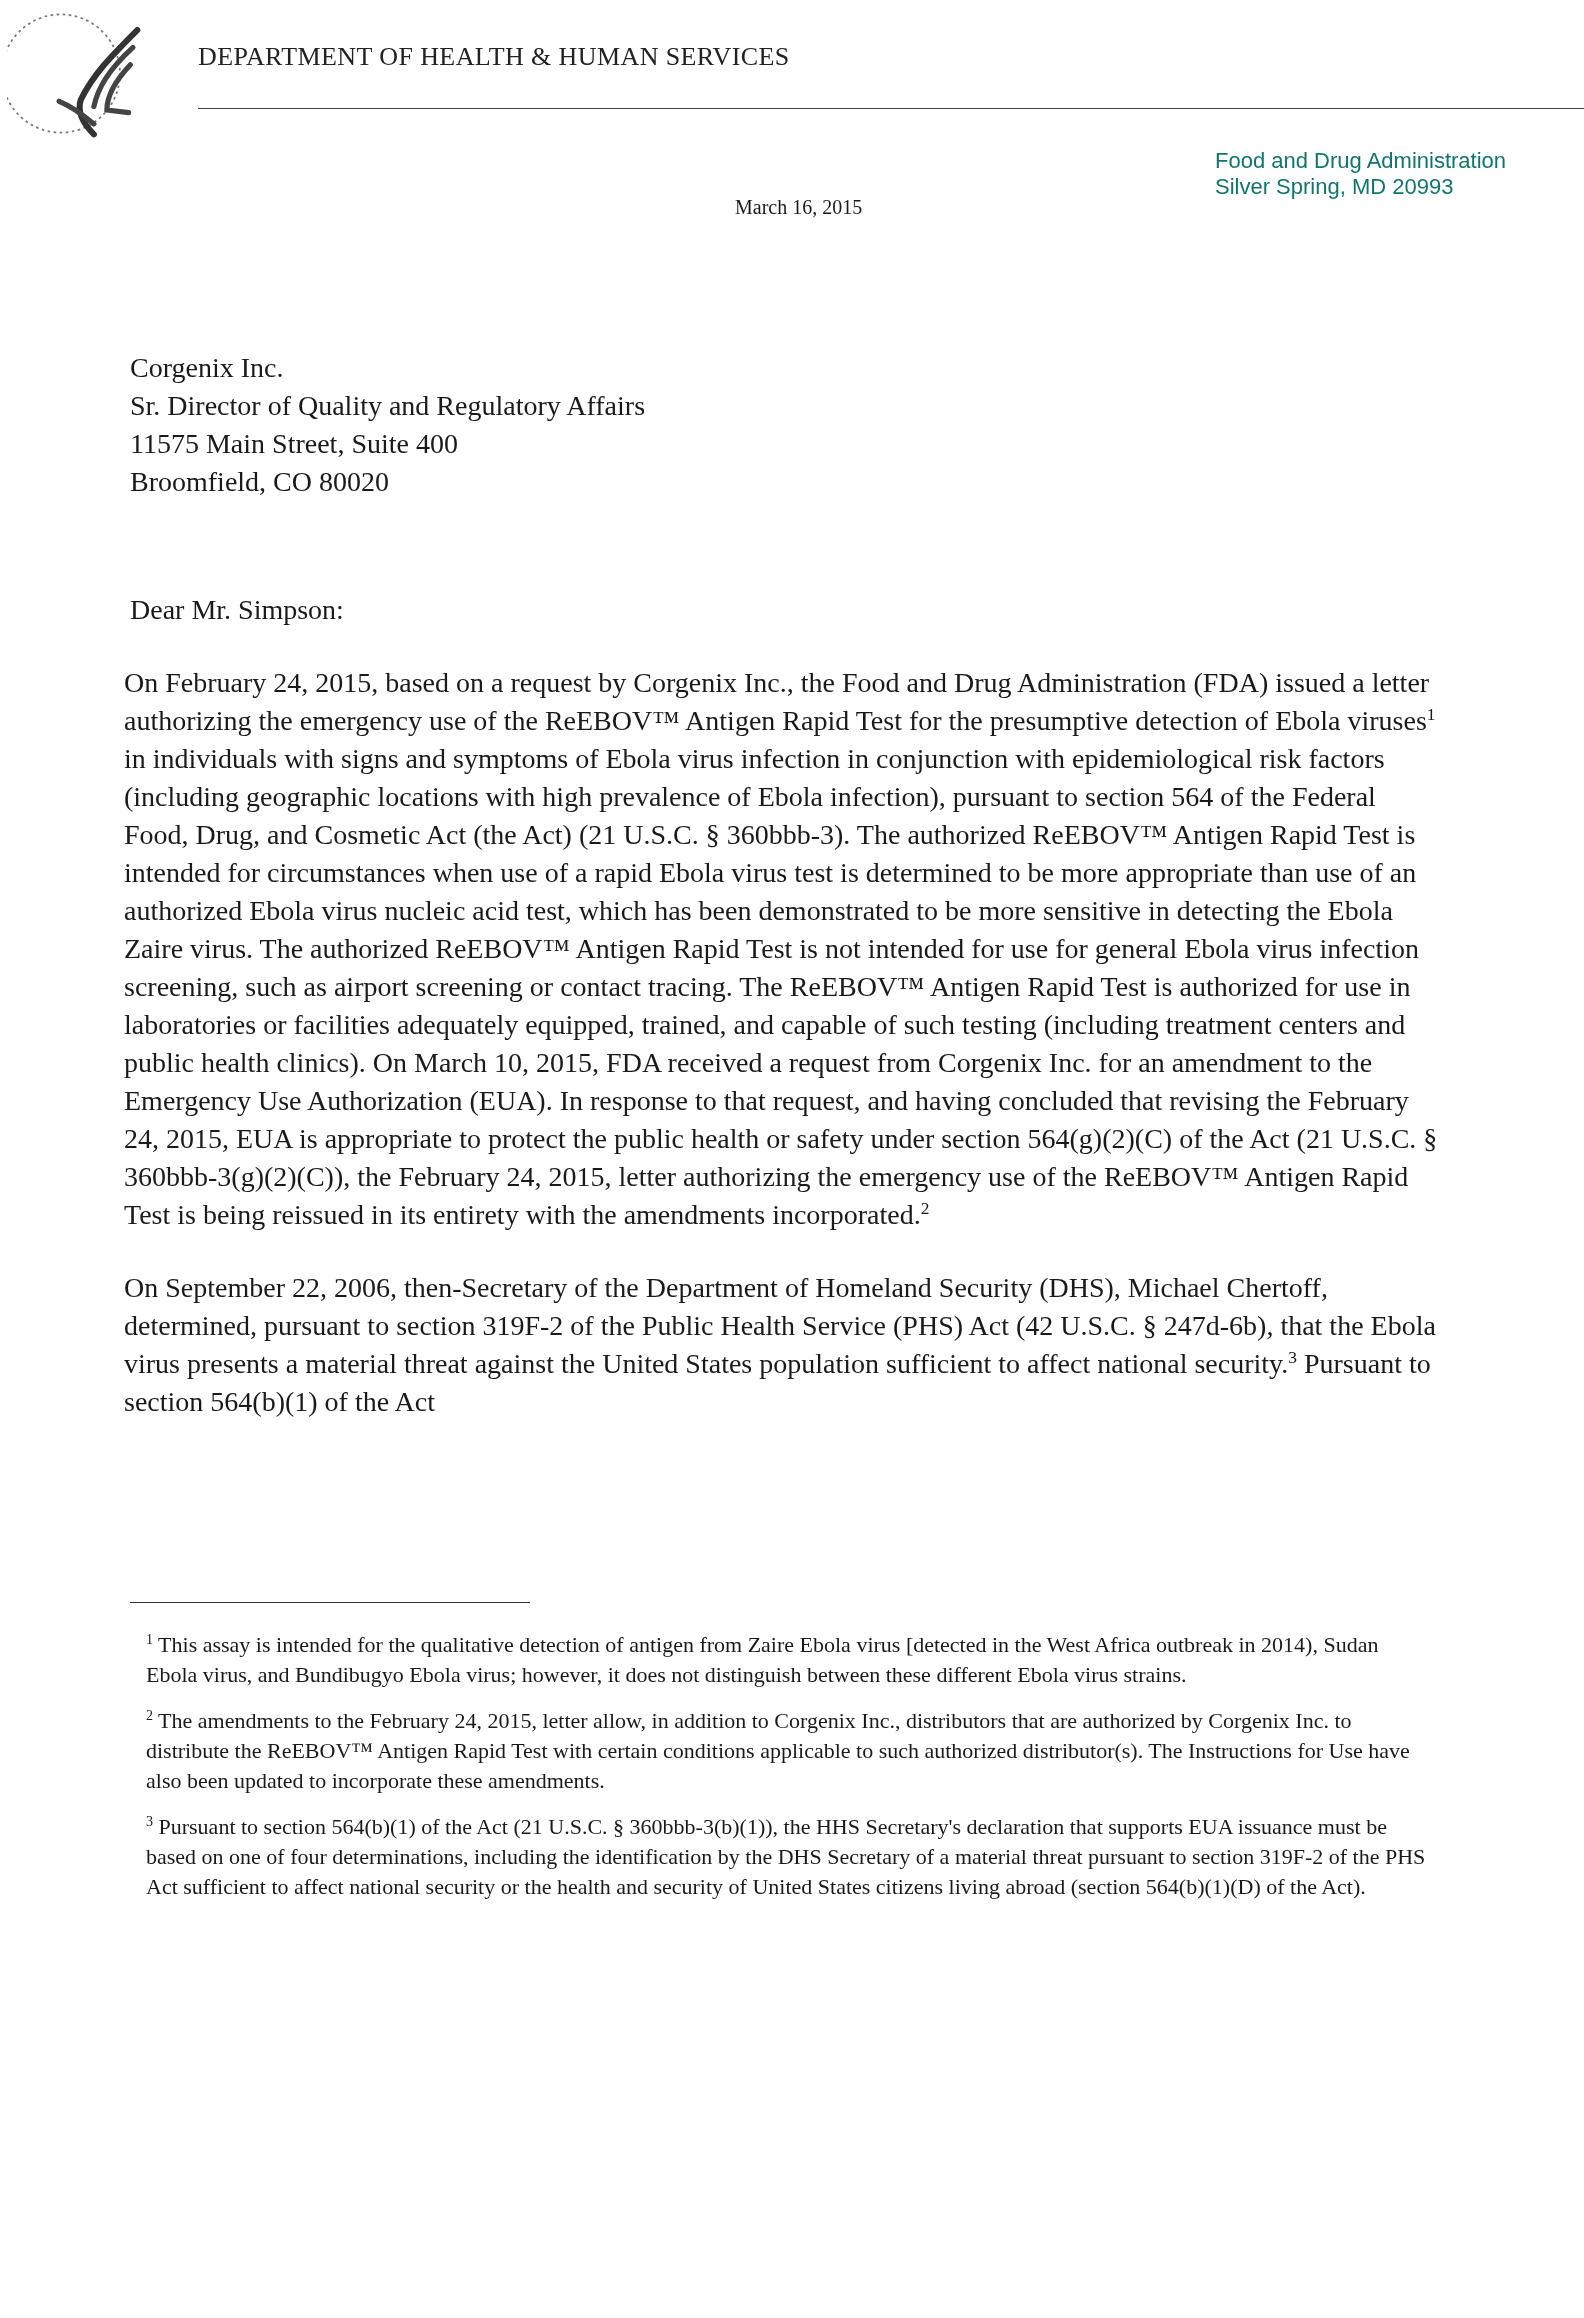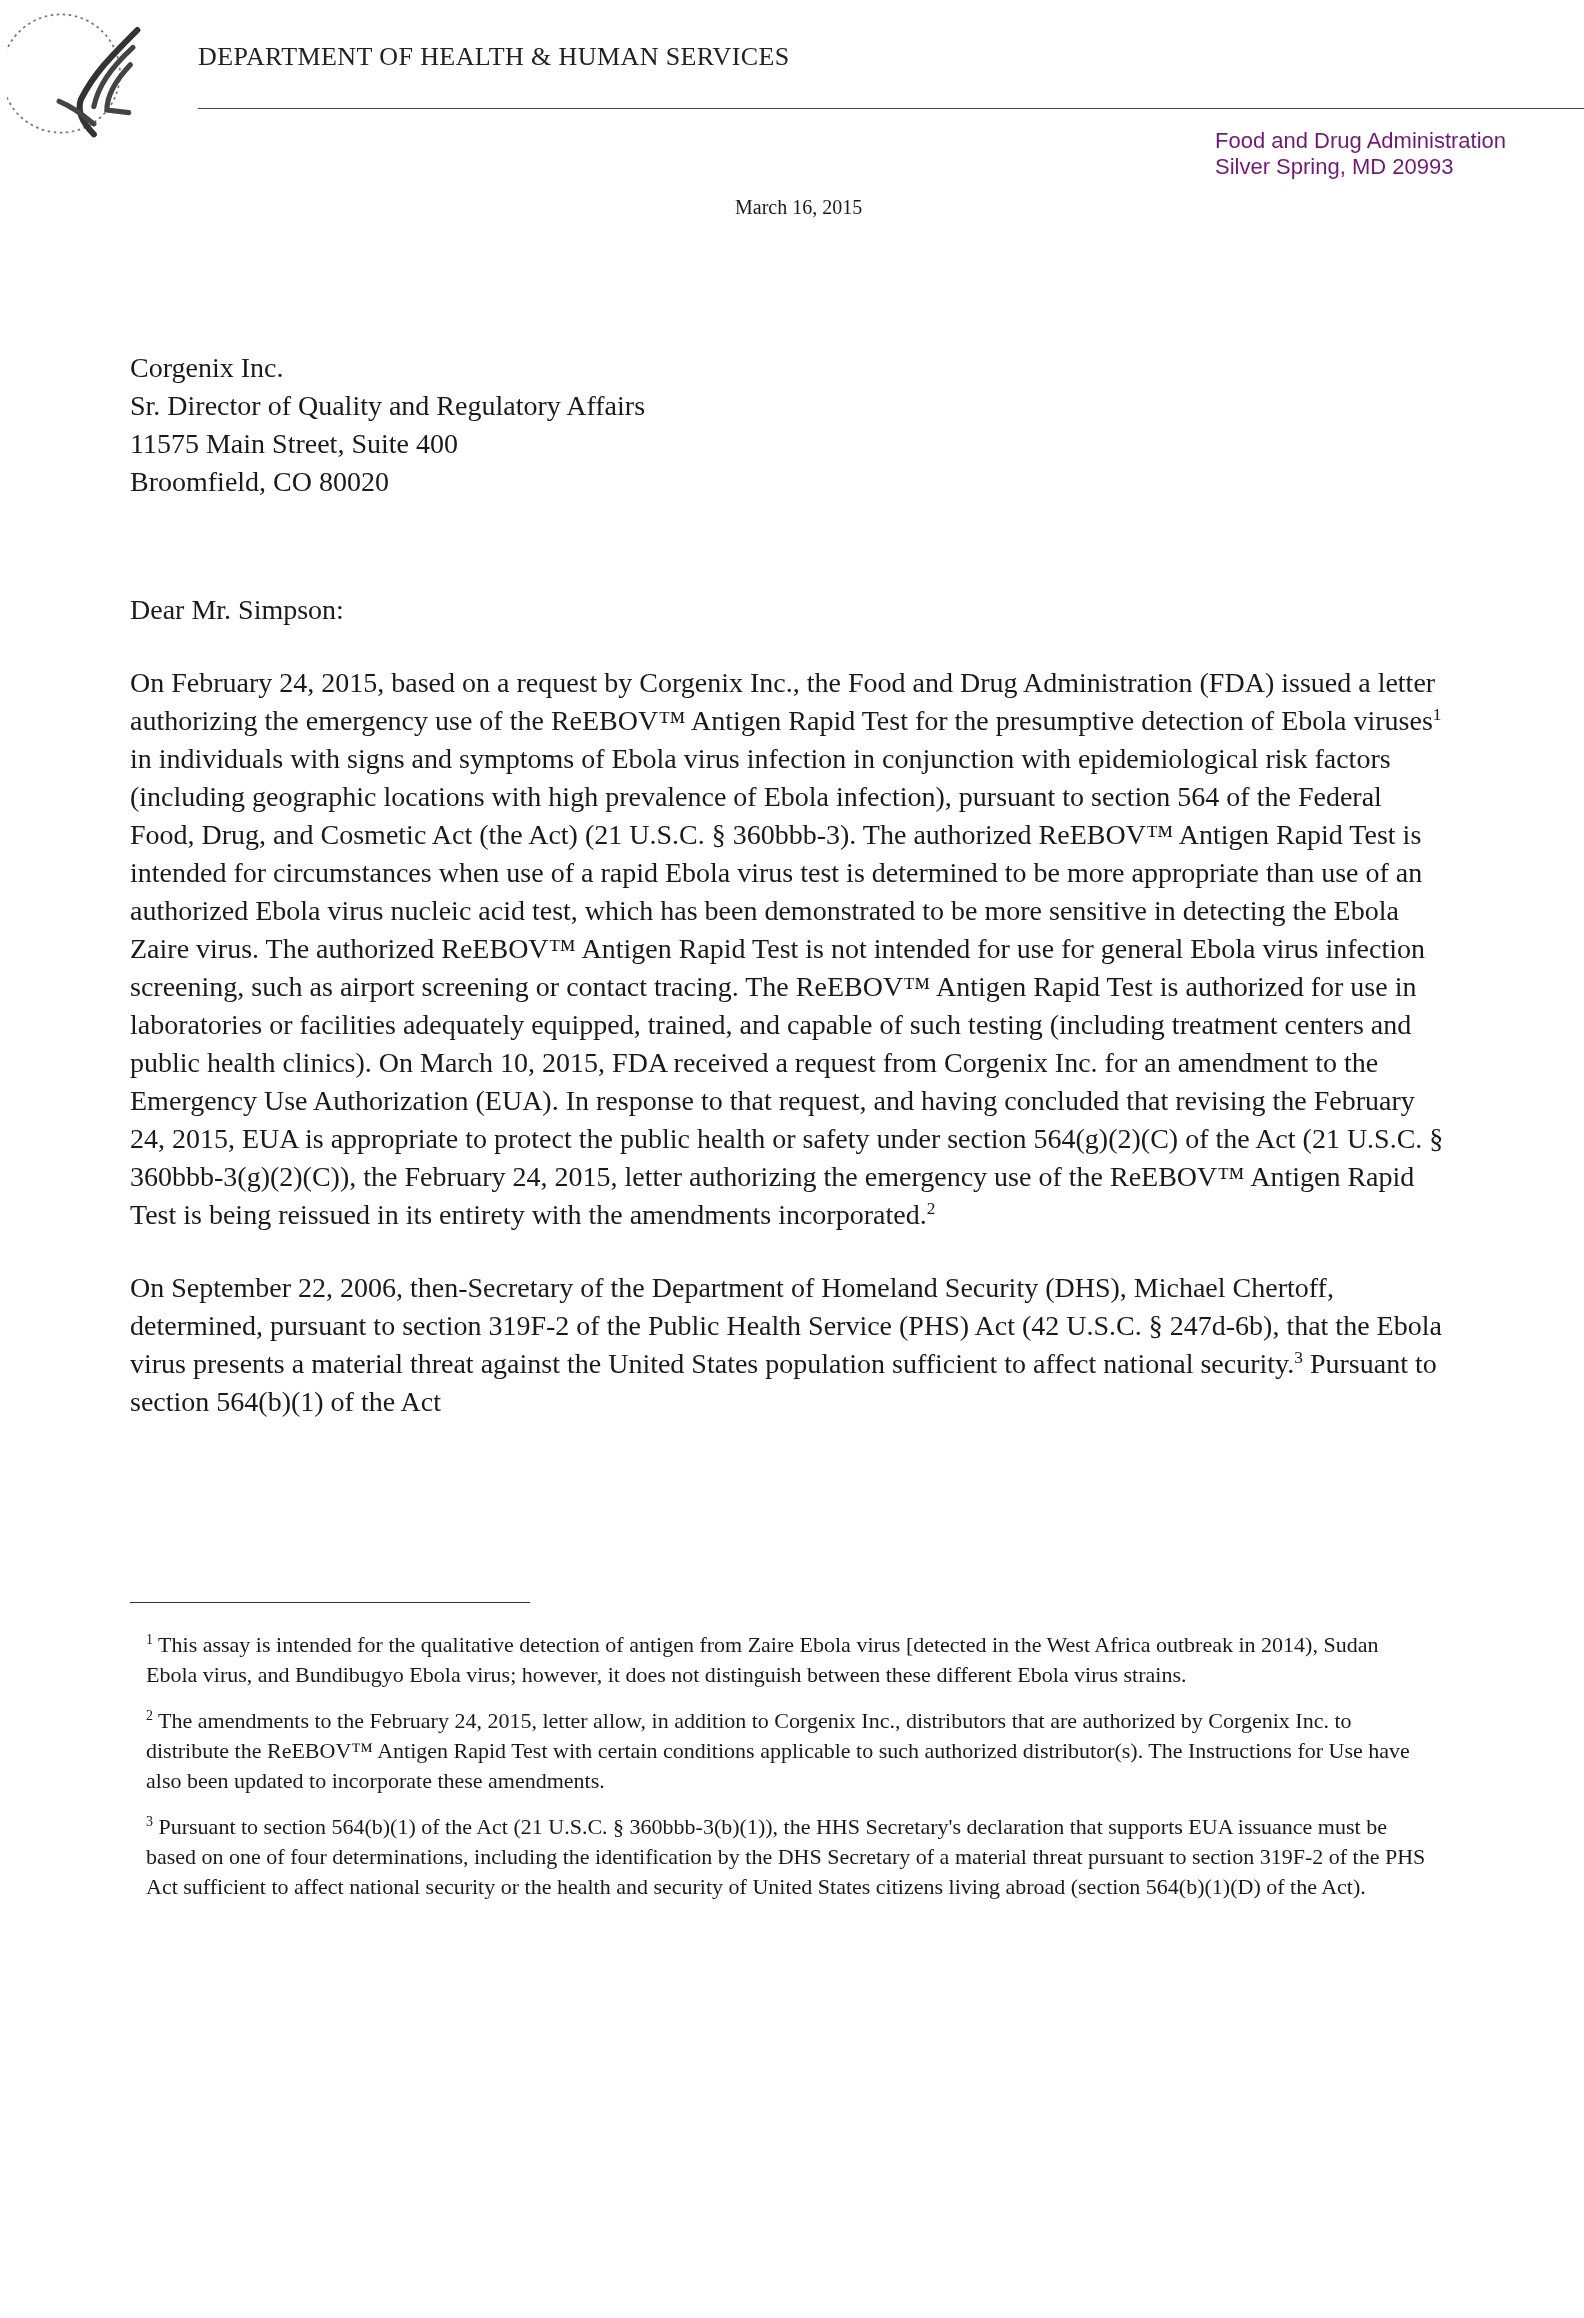--- a/index.html
+++ b/index.html
@@ -35,25 +35,25 @@
       position: absolute;
       left: 198px;
       top: 108px;
       width: 1387px;
       height: 0;
       border-top: 1.7px solid #444;
     }
     .agency-block {
       position: absolute;
       left: 1215px;
-      top: 128px;
+      top: 148px;
       font-family: "Liberation Sans", "DejaVu Sans", sans-serif;
       font-size: 22px;
       line-height: 26px;
-      color: #701a75;
+      color: #0f766e;
     }
     .letter-date {
       position: absolute;
       left: 735px;
       top: 196px;
       font-size: 20px;
     }
     .address-block {
       position: absolute;
       left: 130px;
@@ -62,21 +62,21 @@
       line-height: 38px;
     }
     .salutation {
       position: absolute;
       left: 130px;
       top: 594px;
       font-size: 28px;
     }
     .body-text {
       position: absolute;
-      left: 130px;
+      left: 124px;
       top: 664px;
       width: 1321px;
       font-size: 28px;
       line-height: 38px;
     }
     .body-text p {
       margin: 0 0 35px 0;
     }
     sup {
       font-size: 17.4px;

